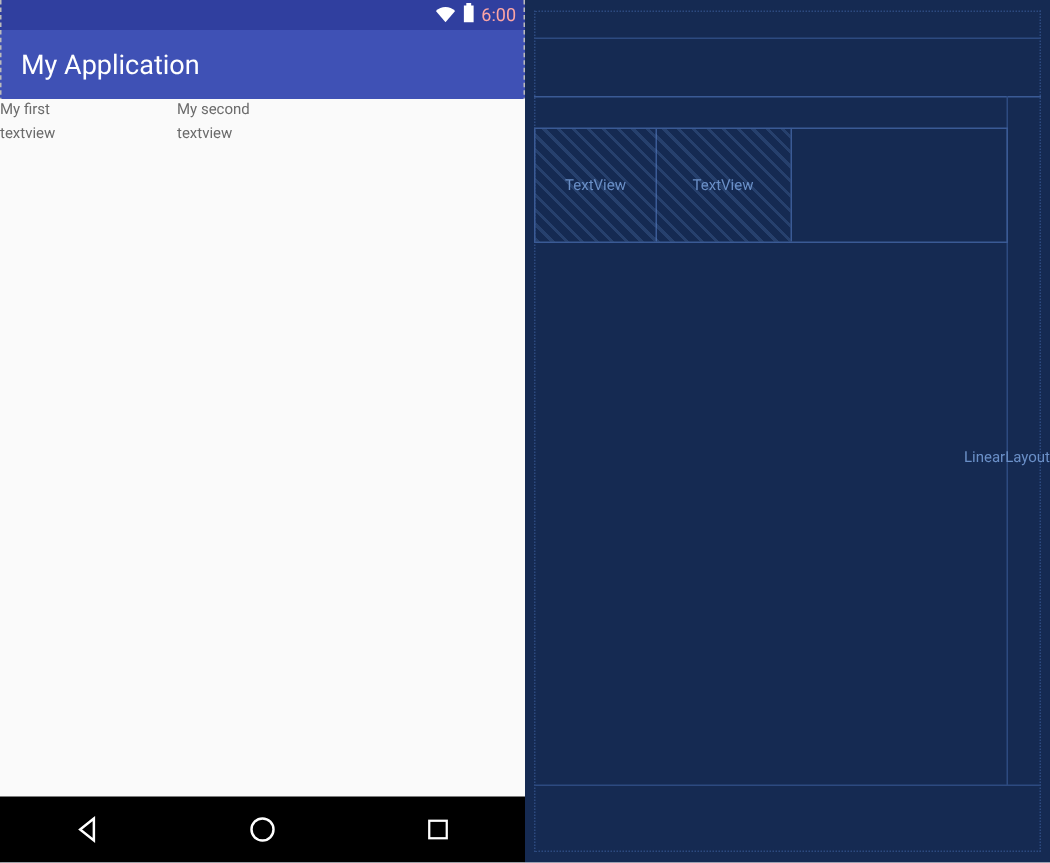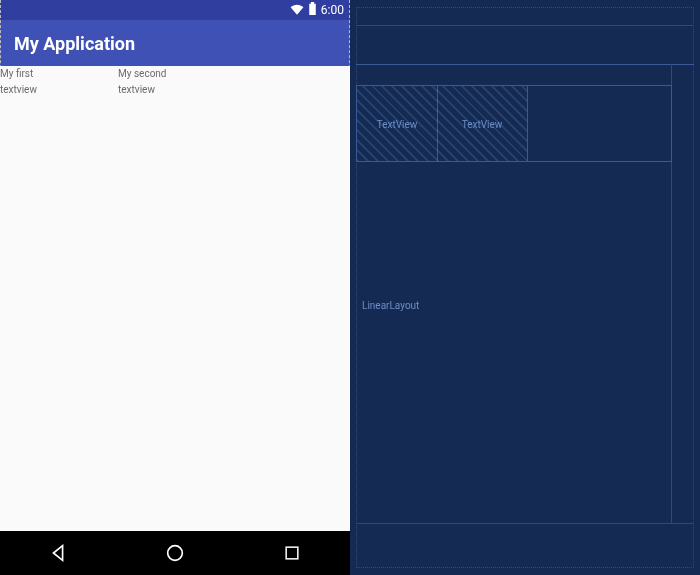--- a/index.html
+++ b/index.html
@@ -1,37 +1,37 @@
 <!DOCTYPE html>
 <html><head>
 <meta charset="utf-8">
 <style>
   html,body{margin:0;padding:0;font-family:Roboto,Arial,sans-serif;background:#fff;width:700px;height:575px;overflow:hidden}
   .stage{display:flex;width:700px;height:575px}
   
   .preview{position:relative;width:350px;height:575px;background:#fafafa;box-sizing:border-box}
   .phone-border{position:absolute;inset:0;border-left:1px dashed #bbb;border-right:1px dashed #bbb;pointer-events:none}
-  .status-bar{height:20px;background:#303F9F;display:flex;align-items:center;justify-content:flex-end;padding:0 6px;color:#ffffff;font-size:12px;gap:4px}
+  .status-bar{height:20px;background:#303F9F;display:flex;align-items:center;justify-content:flex-end;padding:0 6px;color:#fca5a5;font-size:12px;gap:4px}
   .status-bar svg{fill:#fff}
-  .app-bar{height:46px;background:#3F51B5;display:flex;align-items:center;padding:0 14px;color:#fff;font-size:18px;font-weight:700}
+  .app-bar{height:46px;background:#3F51B5;display:flex;align-items:center;padding:0 14px;color:#fff;font-size:18px;font-weight:400}
   .tv{width:118px;color:#6b6b6b;font-size:10px;line-height:16px;white-space:pre-line}
   .nav-bar{position:absolute;left:0;right:0;bottom:0;height:44px;background:#000;display:flex;align-items:center;justify-content:space-around}
   .nav-bar svg{stroke:#fff;fill:none;stroke-width:1.8}
   .nav-btn{width:36px;height:36px;display:flex;align-items:center;justify-content:center}
   .body-area{position:absolute;top:66px;bottom:44px;left:0;right:0;background:#fafafa}
   
   .blueprint{position:relative;width:350px;height:575px;background:#152a52;color:#6a8fc7;font-size:10px}
   .bp-toolbar-line{position:absolute;left:6px;right:6px;top:64px;height:1px;background:#3a5a95}
   .bp-row{position:absolute;left:6px;right:28px;top:85px;height:75px;border:1px solid #3a5a95}
   .bp-cell{position:absolute;top:0;bottom:0;border-right:1px solid #3a5a95}
   .bp-cell.c1{left:0;width:80px}
   .bp-cell.c2{left:80px;width:90px}
   .bp-cell .lbl{position:absolute;left:50%;top:50%;transform:translate(-50%,-50%);color:#6a8fc7;font-size:10px}
   .hatch{background-image:repeating-linear-gradient(45deg,rgba(90,130,190,.25) 0,rgba(90,130,190,.25) 2px,transparent 2px,transparent 7px)}
-  .bp-linear-lbl{position:absolute;left:12px;right:0;top:300px;text-align:left;color:#6a8fc7;font-size:10px}
+  .bp-linear-lbl{position:absolute;left:0;right:0;top:300px;text-align:right;color:#6a8fc7;font-size:10px}
   .bp-outline{position:absolute;left:6px;right:6px;top:7px;bottom:7px;border:1px dotted #2d4a80;pointer-events:none}
   .bp-nav-outline{position:absolute;left:6px;right:6px;bottom:7px;height:44px;border-top:1px solid #2d4a80}
   .bp-statusbar{position:absolute;left:6px;right:6px;top:7px;height:18px;border-bottom:1px solid #2d4a80}
   .bp-right-gutter{position:absolute;top:64px;bottom:51px;right:6px;width:22px;border-left:1px solid #2d4a80}
 </style>
 </head>
 <body>
 
 <div class="stage">
 

